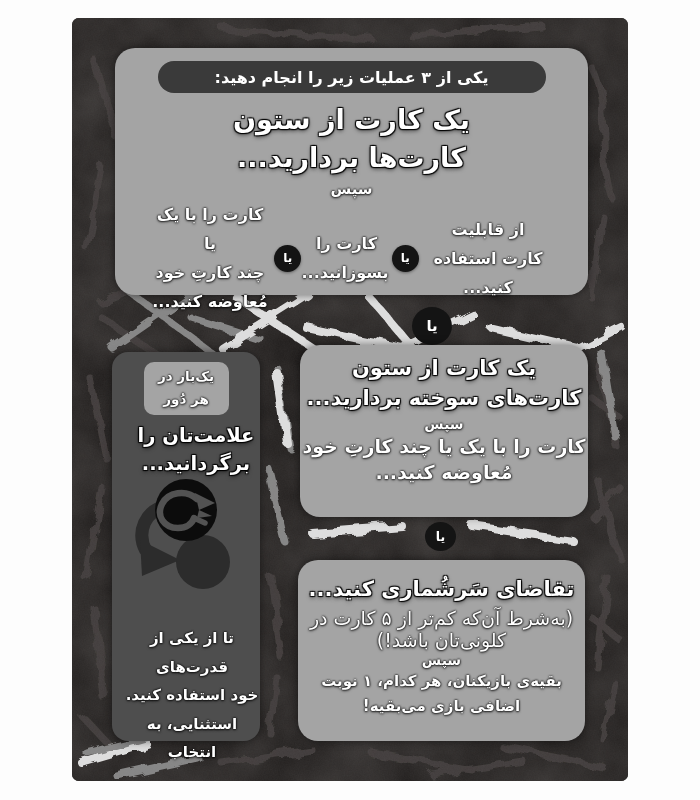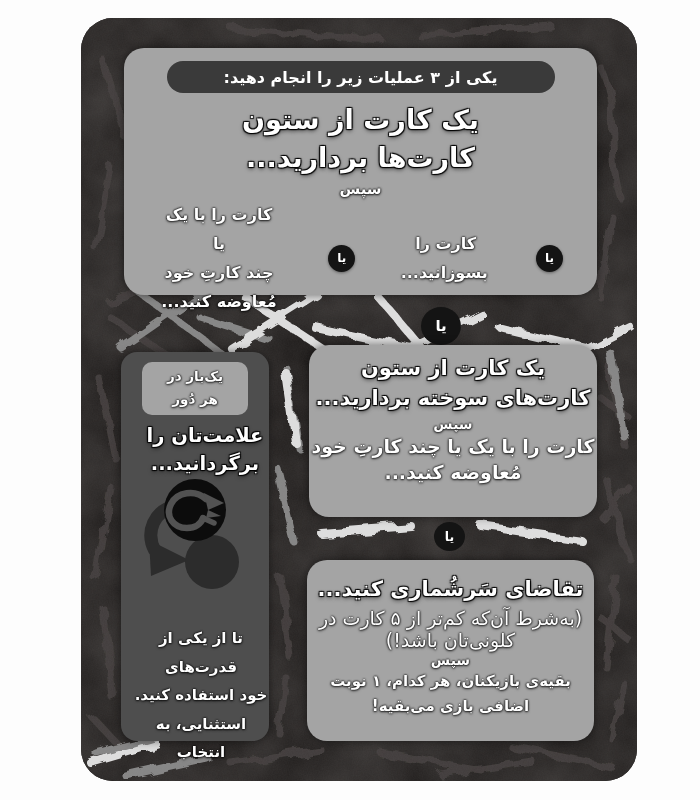--- a/index.html
+++ b/index.html
@@ -1,21 +1,21 @@
 <!DOCTYPE html>
 <html lang="fa"><head>
 <meta charset="utf-8">
 <style>
   * { margin:0; padding:0; box-sizing:border-box; }
   html,body { width:700px; height:800px; background:#ffffff; overflow:hidden;
               font-family:"DejaVu Sans", sans-serif; }
   .page { position:relative; width:700px; height:800px; background:#fdfdfd; }
 
   .card { position:absolute; left:72px; top:18px; width:556px; height:763px;
-          background:#1d1a19; border-radius:32px; overflow:hidden; direction:rtl;margin-left:9px; }
+          background:#1d1a19; border-radius:7px; overflow:hidden; direction:rtl; }
   .texture { position:absolute; inset:0; z-index:0; }
 
   .panel { position:absolute; z-index:2; background:#a4a4a4; border-radius:20px;
            color:#fff; text-align:center; box-shadow:0 0 8px rgba(0,0,0,.5); }
   .ol-strong { text-shadow:-1px -1px 1px rgba(0,0,0,.9), 1px -1px 1px rgba(0,0,0,.9),
                -1px 1px 1px rgba(0,0,0,.9), 1px 1px 1px rgba(0,0,0,.9),
                0 2px 4px rgba(0,0,0,.55); }
   .ol-soft { text-shadow:0 0 2px rgba(0,0,0,.95), 0 0 2px rgba(0,0,0,.85),
              0 1px 3px rgba(0,0,0,.6); }
 
@@ -52,21 +52,21 @@
   
   .panel-3 { left:226px; top:542px; width:287px; height:181px; padding-top:16px; }
   .p3-heading { font-size:21px; line-height:27px; font-weight:700; }
   .p3-note { margin-top:4px; font-size:19px; line-height:22px; font-weight:400; }
   .p3-then { margin-top:1px; font-size:14px; font-weight:700; }
   .p3-body { margin-top:1px; font-size:15px; line-height:25px; font-weight:700; }
 
   
   .side-panel { left:40px; top:334px; width:148px; height:389px; background:#4e4e4e;
                 border-radius:16px; }
-  .freq-box { margin:10px auto 0; width:106px; height:53px; background:#a4a4a4;
+  .freq-box { margin:10px auto 0; width:85px; height:53px; background:#a4a4a4;
               border-radius:10px; font-size:13.5px; line-height:23px; font-weight:700;
               padding-top:3px; }
   .side-heading { margin-top:7px; font-size:19.5px; line-height:28px; font-weight:700;padding-left:20px; }
   .side-icon { display:block; margin:0 auto; }
   .side-body { font-size:15px; line-height:28.5px; font-weight:700;padding-left:12px; }
 </style>
 </head>
 <body>
 
 <div class="page">
@@ -148,20 +148,24 @@
     <div class="panel panel-1">
       <div class="pill">
         <span>یکی از ۳ عملیات زیر را انجام دهید:</span>
       </div>
       <div class="p1-heading ol-strong">
         <div>یک کارت از ستون</div>
         <div>کارت‌ها بردارید...</div>
       </div>
       <div class="then ol-soft">سپس</div>
       <div class="options-row">
+        <div class="opt c1 ol-soft">
+          <div>از قابلیت</div>
+          <div>کارت استفاده کنید...</div>
+        </div>
         <div class="or-small">یا</div>
         <div class="opt c2 ol-soft">
           <div>کارت را</div>
           <div>بسوزانید...</div>
         </div>
         <div class="or-small">یا</div>
         <div class="opt c3 ol-soft">
           <div>کارت را با یک یا</div>
           <div>چند کارتِ خود</div>
           <div>مُعاوضه کنید...</div>

